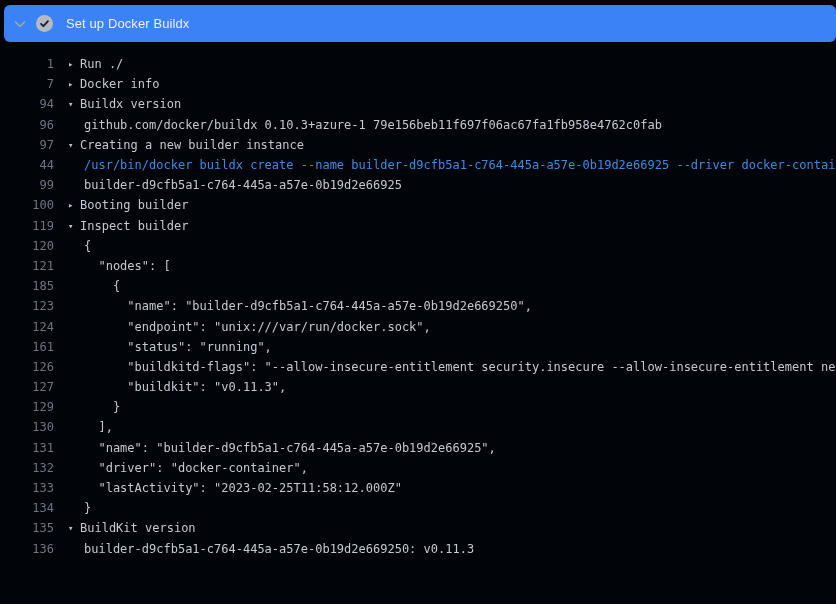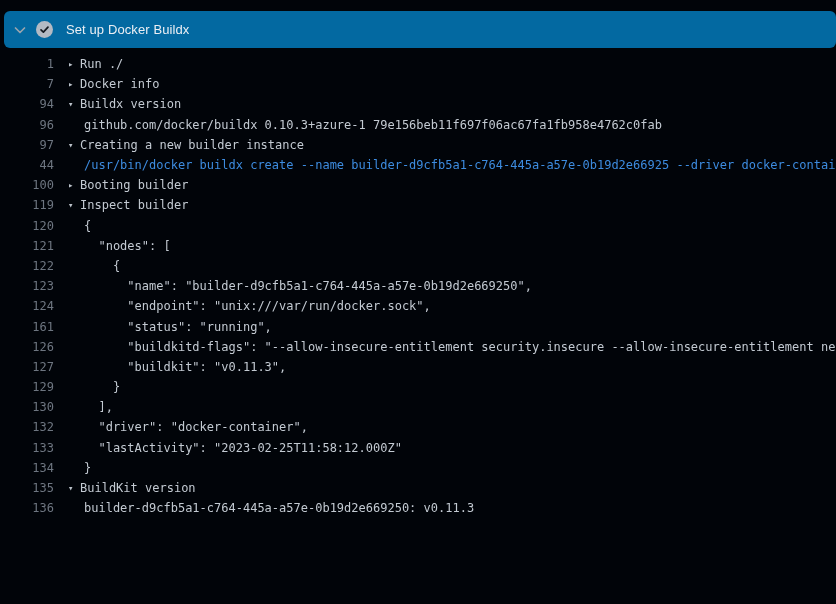--- a/index.html
+++ b/index.html
@@ -7,24 +7,24 @@
     padding: 0;
     width: 836px;
     height: 604px;
     background: #010409;
     overflow: hidden;
     font-family: "Liberation Sans", sans-serif;
   }
   .step-header {
     position: absolute;
     left: 4px;
-    top: 11px;
+    top: 5px;
     right: 0;
     height: 37px;
-    background: #0369a1;
+    background: #3b82f6;
     border-radius: 6px;
     display: flex;
     align-items: center;
     cursor: pointer;
   }
   .chevron-wrap {
     width: 32px;
     display: flex;
     justify-content: center;
     align-items: center;
@@ -146,20 +146,26 @@
     </span>
   </div>
 
   <div class="row command">
     <span class="num">44</span>
     <span class="body">
       <span class="marker">▸</span><span class="text">/usr/bin/docker buildx create --name builder-d9cfb5a1-c764-445a-a57e-0b19d2e66925 --driver docker-container</span>
     </span>
   </div>
 
+  <div class="row plain">
+    <span class="num">99</span>
+    <span class="body">
+      <span class="marker">▸</span><span class="text">builder-d9cfb5a1-c764-445a-a57e-0b19d2e66925</span>
+    </span>
+  </div>
 
   <div class="row group">
     <span class="num">100</span>
     <span class="body">
       <span class="marker">▸</span><span class="text">Booting builder</span>
     </span>
   </div>
 
   <div class="row group">
     <span class="num">119</span>
@@ -176,21 +182,21 @@
   </div>
 
   <div class="row plain">
     <span class="num">121</span>
     <span class="body">
       <span class="marker">▸</span><span class="text">  "nodes": [</span>
     </span>
   </div>
 
   <div class="row plain">
-    <span class="num">122</span>
+    <span class="num">185</span>
     <span class="body">
       <span class="marker">▸</span><span class="text">    {</span>
     </span>
   </div>
 
   <div class="row plain">
     <span class="num">123</span>
     <span class="body">
       <span class="marker">▸</span><span class="text">      "name": "builder-d9cfb5a1-c764-445a-a57e-0b19d2e669250",</span>
     </span>
@@ -232,20 +238,26 @@
     </span>
   </div>
 
   <div class="row plain">
     <span class="num">130</span>
     <span class="body">
       <span class="marker">▸</span><span class="text">  ],</span>
     </span>
   </div>
 
+  <div class="row plain">
+    <span class="num">131</span>
+    <span class="body">
+      <span class="marker">▸</span><span class="text">  "name": "builder-d9cfb5a1-c764-445a-a57e-0b19d2e66925",</span>
+    </span>
+  </div>
 
   <div class="row plain">
     <span class="num">132</span>
     <span class="body">
       <span class="marker">▸</span><span class="text">  "driver": "docker-container",</span>
     </span>
   </div>
 
   <div class="row plain">
     <span class="num">133</span>

